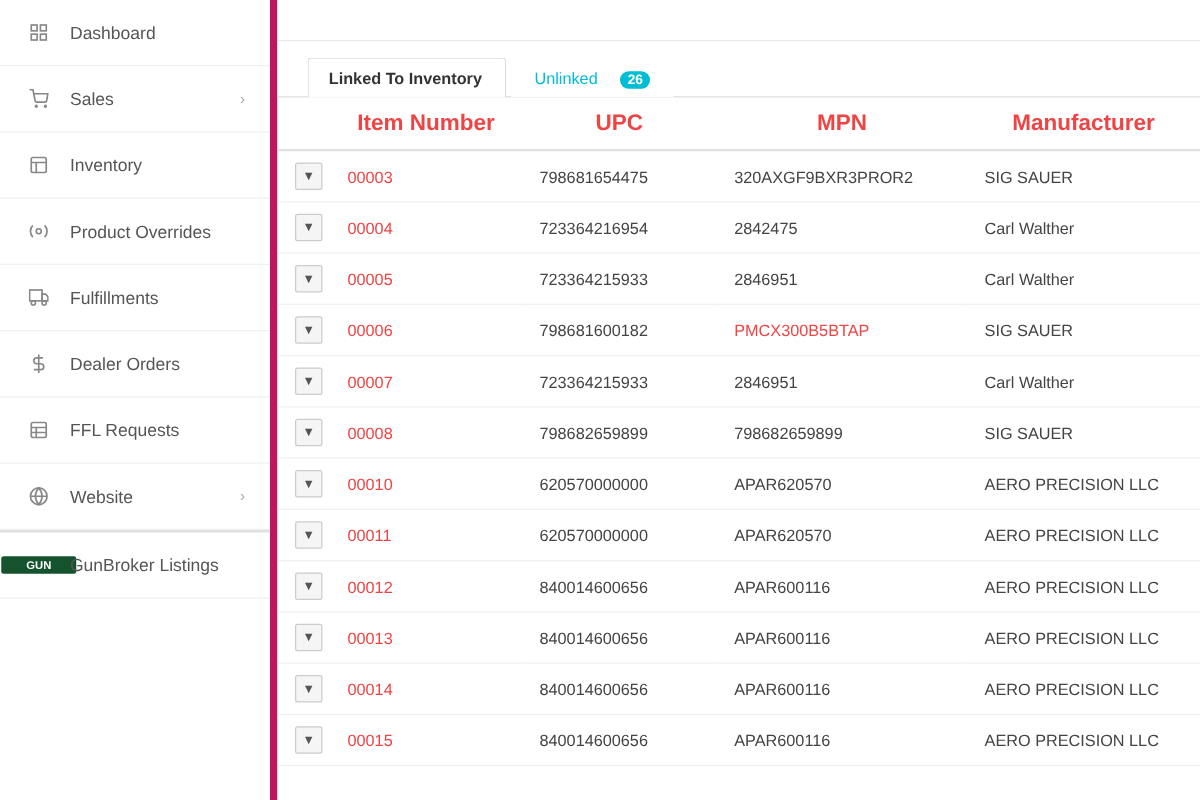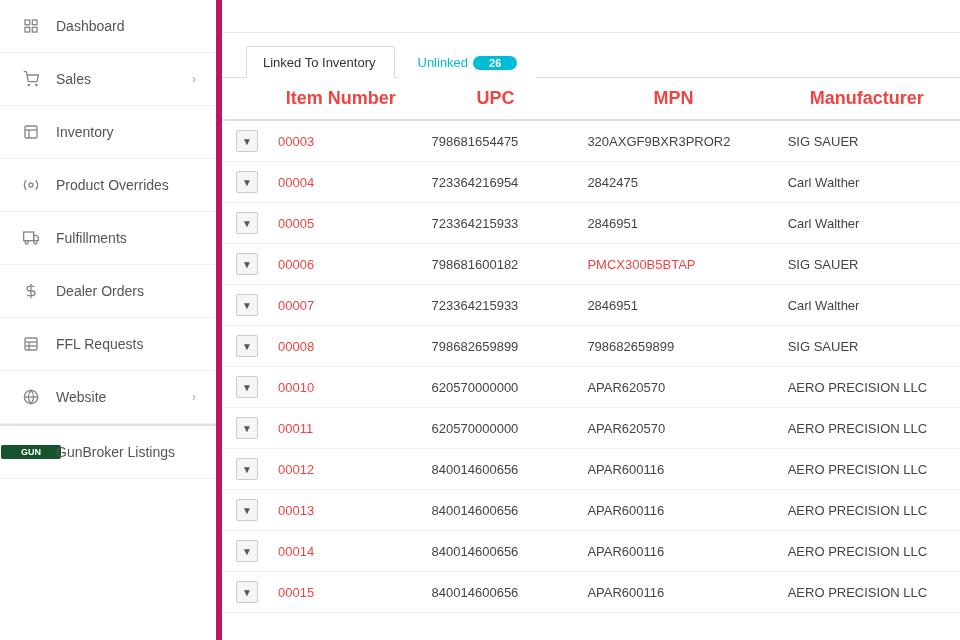--- a/index.html
+++ b/index.html
@@ -79,34 +79,34 @@
       font-size: 13px;
       border-radius: 3px 3px 0 0;
       position: relative;
       bottom: -1px;
       background: #fff;
     }
     .tab.active {
       border-color: #ddd;
       border-bottom-color: #fff;
       color: #333;
-      font-weight: 400;
+      font-weight: 700;
       padding-left: 16px;
     }
     .tab.inactive {
       color: #00bcd4;
       border-color: transparent;
     }
     .tab-badge {
       background: #00bcd4;
       color: white;
       border-radius: 10px;
-      padding: 1px 16px;
+      padding: 1px 6px;
       font-size: 11px;
-      margin-left: 5px;
+      margin-left: 18px;
       font-weight: bold;
     }
 
     
     .table-container {
       flex: 1;
       overflow-y: auto;
       padding: 0;
     }
     table {

